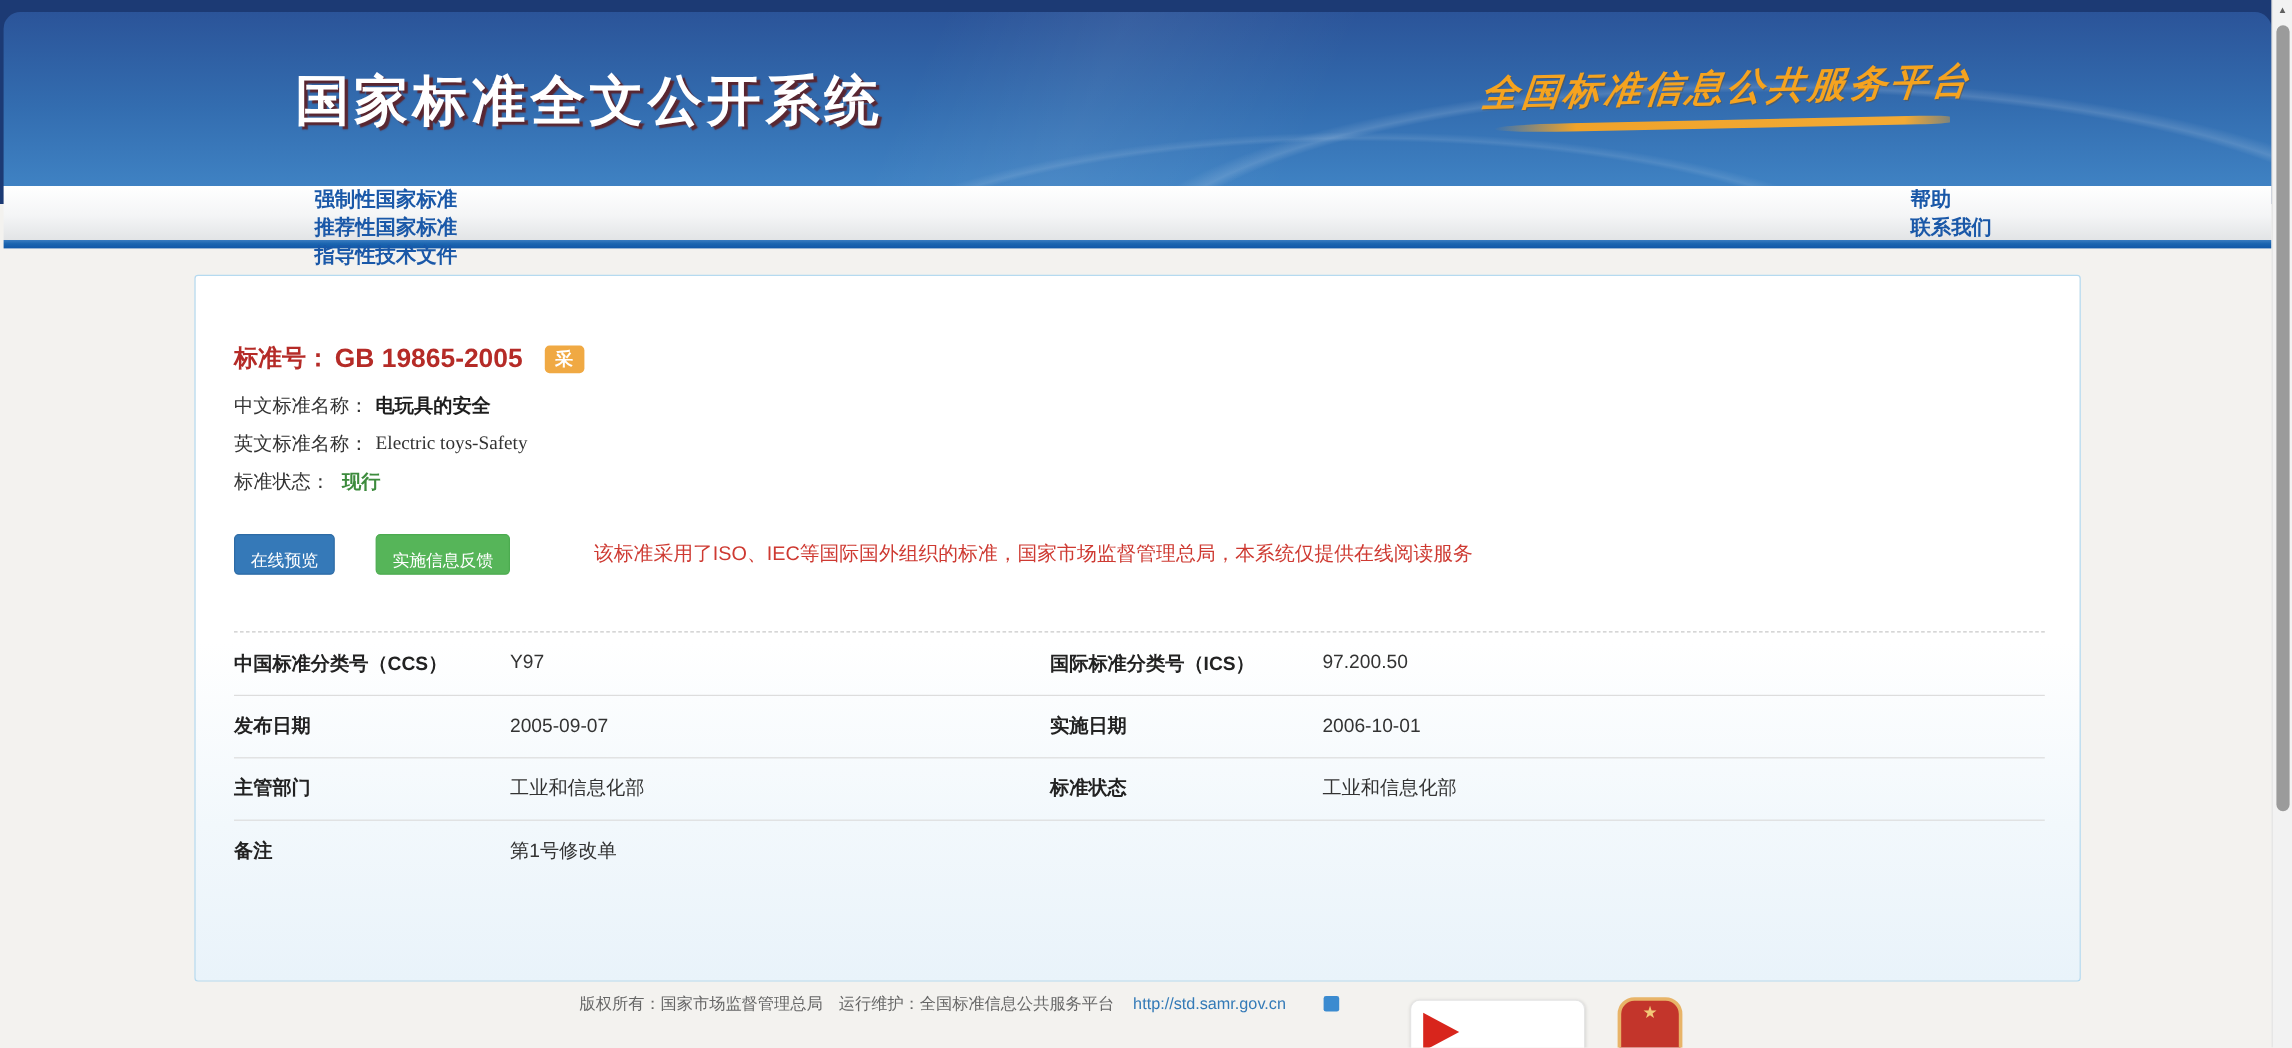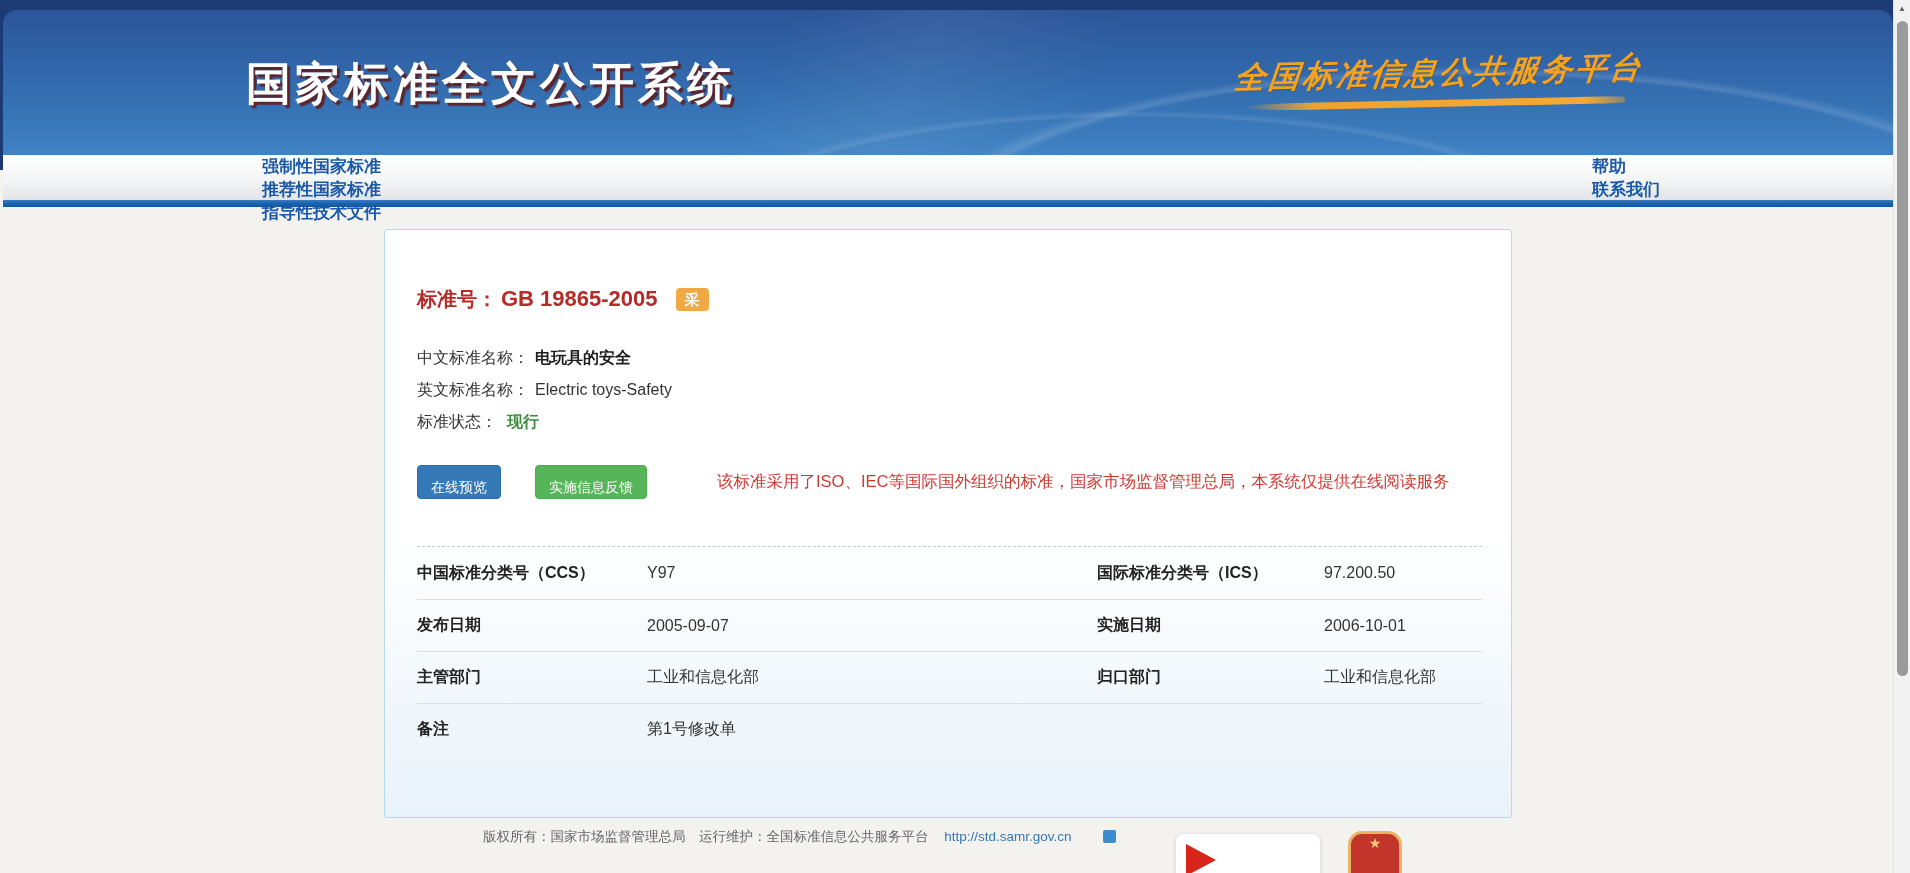--- a/index.html
+++ b/index.html
@@ -63,33 +63,33 @@
     font-size: 17px; font-weight: bold; color: #1a58a8;
     text-decoration: none; white-space: nowrap; cursor: pointer;
   }
   .nav-left .nav-item { margin-right: 50px; }
   .nav-right .nav-item { margin-left: 52px; }
   .nav-border { height: 7px; background: linear-gradient(180deg, #3a7cc0 0%, #1b65b0 45%, #1157a7 100%); }
 
   
   .content { min-height: 666px; position: relative; }
   .card {
-    width: 1128px; height: 589px; margin: 0 auto; position: relative; top: 22px;
+    width: 1572px; height: 589px; margin: 0 auto; position: relative; top: 22px;
     background: linear-gradient(180deg, #ffffff 0%, #ffffff 52%, #f2f8fc 78%, #e9f3fa 100%);
     border: 1px solid #b5daf0; border-radius: 3px;
     padding: 54px 29px 0 32px;
   }
   .std-title-row { display: flex; align-items: center; line-height: 30px; }
   .std-label { font-size: 20px; font-weight: bold; color: #b52b27; }
   .std-number { font-size: 22px; font-weight: bold; color: #b52b27; margin-left: 4px; }
   .badge-adopted {
     margin-left: 18px; background: #f0a943; color: #ffffff;
     font-size: 15px; font-weight: bold; padding: 4px 9px; border-radius: 4px; line-height: 1;
   }
-  .std-fields { margin-top: 28px; }
+  .std-fields { margin-top: 8px; font-family: Liberation Serif, serif; }
   .std-field { height: 32px; display: flex; align-items: center; font-size: 16px; color: #333; }
   .std-field .f-value { margin-left: 6px; color: #333; }
   .std-field .f-value.bold { font-weight: bold; color: #1d1d1d; }
   .std-field .f-value.status { font-weight: bold; color: #3d8b3d; margin-left: 10px; }
 
   .actions-row { margin-top: 26px; height: 36px; display: flex; align-items: center; }
   .btn {
     height: 34px; border-radius: 4px; font-size: 14px; color: #fff;
     padding: 13px 13px; cursor: pointer; font-family: inherit;
   }
@@ -222,21 +222,21 @@
         </div>
         <div class="trow">
           <div class="tlabel">发布日期</div>
           <div class="tvalue">2005-09-07</div>
           <div class="tlabel">实施日期</div>
           <div class="tvalue">2006-10-01</div>
         </div>
         <div class="trow">
           <div class="tlabel">主管部门</div>
           <div class="tvalue">工业和信息化部</div>
-          <div class="tlabel">归口部门</div>
+          <div class="tlabel">标准状态</div>
           <div class="tvalue">工业和信息化部</div>
         </div>
         <div class="trow wide">
           <div class="tlabel">备注</div>
           <div class="tvalue">第1号修改单</div>
         </div>
       </div>
 
     </section>
 

